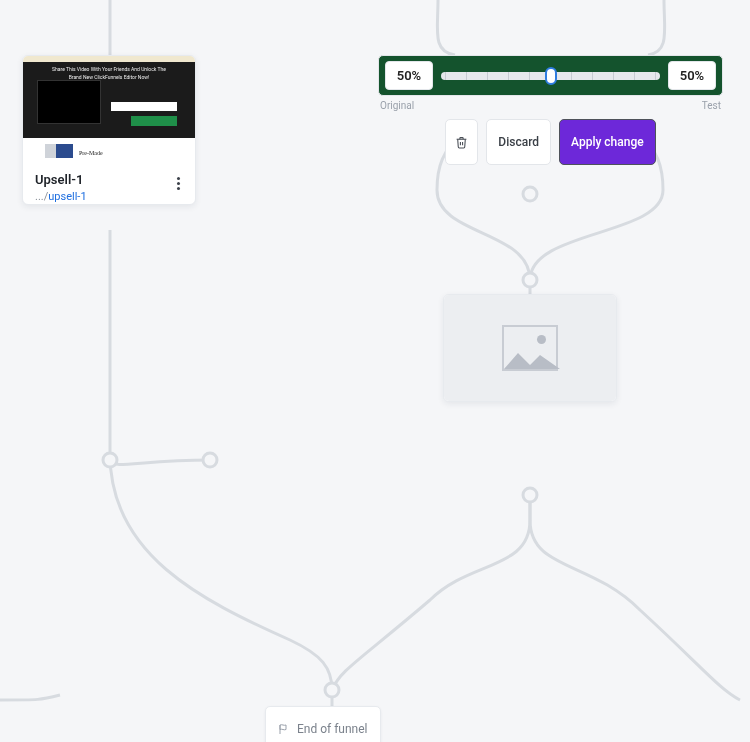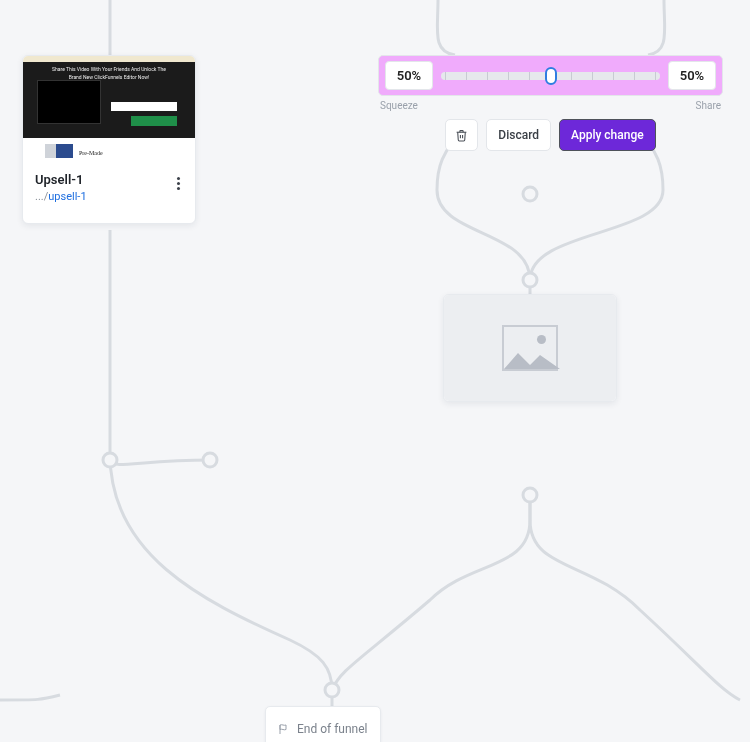--- a/index.html
+++ b/index.html
@@ -37,21 +37,21 @@
     left: 378px;
     width: 345px;
     display: flex;
     flex-direction: column;
     align-items: stretch;
     gap: 2px;
   }
   .split-row {
     display: flex;
     align-items: center;
-    background: #f0abfc;
+    background: #14532d;
     border: 1px solid #e3e6ea;
     border-radius: 5px;
     padding: 5px 6px;
     gap: 8px;
   }
   .pct-box {
     background: #fff;
     border: 1px solid #e3e6ea;
     border-radius: 4px;
     padding: 6px 10px;
@@ -107,21 +107,21 @@
     padding: 2px 2px 0;
   }
   .split-actions {
     display: flex;
     justify-content: center;
     gap: 8px;
     margin-top: 6px;
   }
   .btn {
     border-radius: 5px;
-    padding: 8px 11px;
+    padding: 15px 11px;
     font-size: 12px;
     cursor: pointer;
     display: inline-flex;
     align-items: center;
     gap: 4px;
   }
   .btn-icon {
     background: #fff;
     border: 1px solid #e3e6ea;
     color: #4a4f57;
@@ -214,21 +214,21 @@
     position:absolute; top:8px; right:10px;
     width:9px; height:9px; border-radius:50%;
     background:#b8bdc6;
   }
   .thumb.placeholder .ph-mtn {
     width: 100%; height: 22px;
   }
   .thumb.placeholder .ph-mtn svg { display:block; }
 
   .step-meta {
-    padding: 10px 12px 20px;
+    padding: 10px 12px 1px;
     position: relative;
   }
   .step-title {
     font-size: 13px;
     font-weight: 600;
     color: #1f2329;
     line-height: 1.25;
     padding-right: 18px;
   }
   .step-url {
@@ -319,22 +319,22 @@
             <span></span>
             <span></span>
             <span></span>
         </div>
         <div class="slider-handle"></div>
       </div>
     </div>
     <div class="pct-box">50%</div>
   </div>
   <div class="split-labels">
-    <span>Squeeze</span>
-    <span>Share</span>
+    <span>Original</span>
+    <span>Test</span>
   </div>
   <div class="split-actions">
     <div class="btn btn-icon">
       <svg width="13" height="13" viewBox="0 0 24 24" fill="none" stroke="#4a4f57" stroke-width="2">
           <polyline points="3 6 5 6 21 6"></polyline>
           <path d="M19 6l-1 14a2 2 0 0 1-2 2H8a2 2 0 0 1-2-2L5 6"></path>
           <path d="M10 11v6M14 11v6"></path>
           <path d="M9 6V4a1 1 0 0 1 1-1h4a1 1 0 0 1 1 1v2"></path>
         </svg>
     </div>

